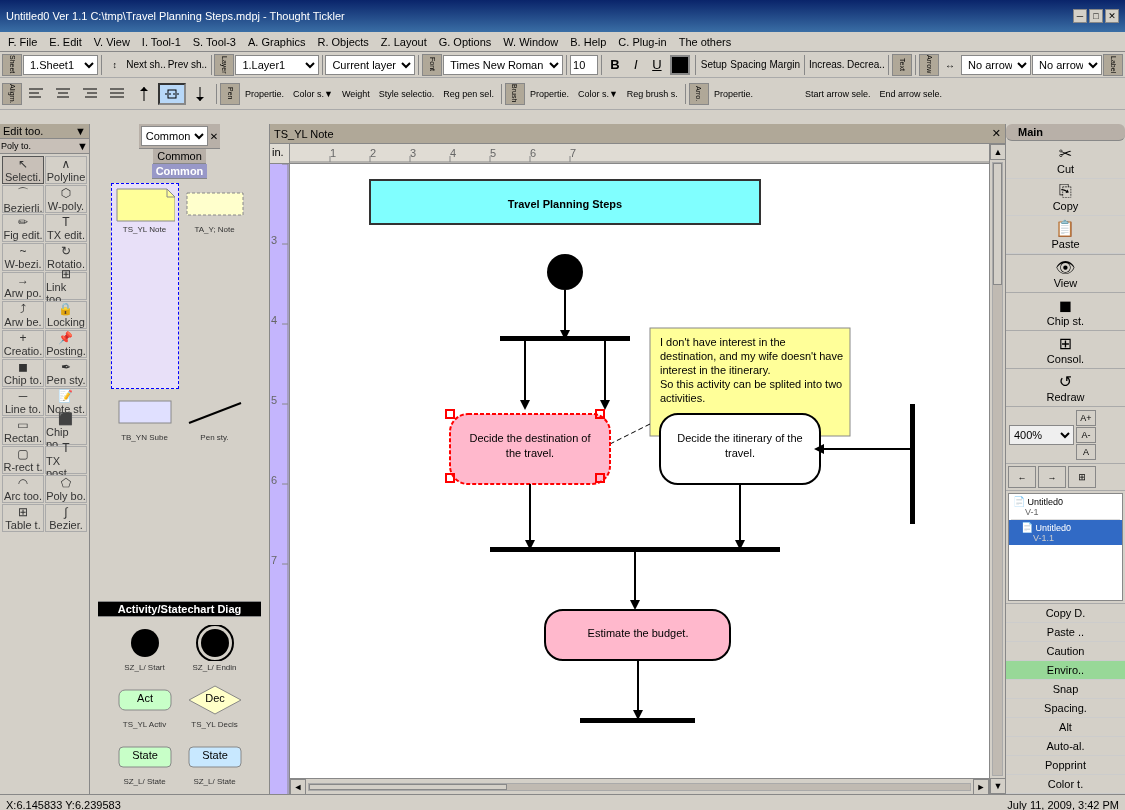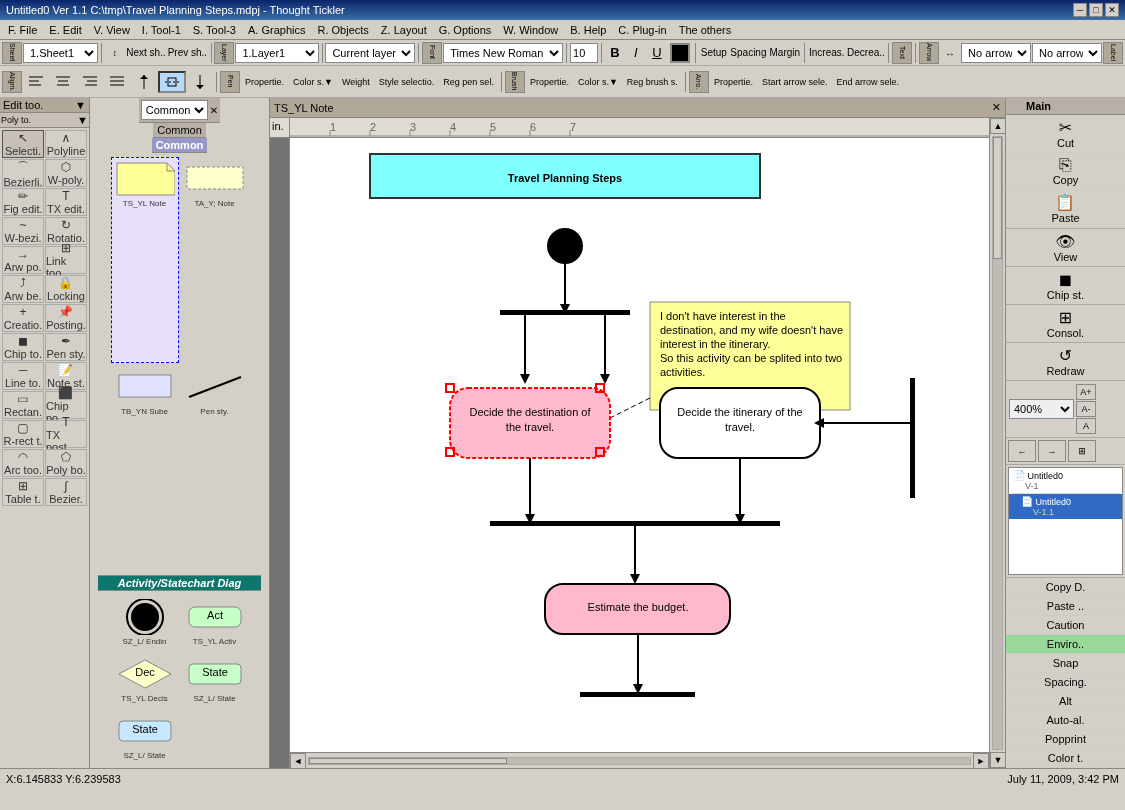--- a/index.html
+++ b/index.html
@@ -5,21 +5,21 @@
     * { box-sizing: border-box; margin: 0; padding: 0; font-family: 'Arial', sans-serif; font-size: 11px; }
     body { background: #d4d0c8; overflow: hidden; width: 1125px; height: 810px; }
     
     
     #title-bar {
       background: linear-gradient(to bottom, #0a246a, #3a6ea5);
       color: white;
       height: 20px;
       display: flex;
       align-items: center;
-      padding: 4px 6px;
+      padding: 16px 6px;
       font-size: 11px;
       justify-content: space-between;
     }
     #title-bar-buttons { display: flex; gap: 2px; }
     #title-bar-buttons span {
       width: 14px; height: 14px; display: inline-block;
       background: #d4d0c8; border: 1px solid #888;
       font-size: 9px; text-align: center; line-height: 13px; cursor: pointer;
       color: black;
     }
@@ -338,25 +338,25 @@
   <div class="tb-btn" style="font-size:9px;">Style selectio.</div>
   <div class="tb-btn" style="font-size:9px;">Reg pen sel.</div>
   <div class="tb-sep"></div>
   <div class="tb-btn" style="width:14px; background:#b0a898; border:1px solid #888; font-size:7px; writing-mode:vertical-lr;">Brush</div>
   <div class="tb-btn" style="font-size:9px;">Propertie.</div>
   <div class="tb-btn" style="font-size:9px;">Color s.▼</div>
   <div class="tb-btn" style="font-size:9px;">Reg brush s.</div>
   <div class="tb-sep"></div>
   <div class="tb-btn" style="width:14px; background:#b0a898; border:1px solid #888; font-size:7px; writing-mode:vertical-lr;">Arro.</div>
   <div class="tb-btn" style="font-size:9px;">Propertie.</div>
-  <div class="tb-btn" style="font-size:9px;">Start arrow sele.</div>
+  <div class="tb-btn" style="font-size:9px;margin-left:43px;">Start arrow sele.</div>
   <div class="tb-btn" style="font-size:9px;">End arrow sele.</div>
 </div>
 
-<div id="main-layout" style="height:670px; display:flex;">
+<div id="main-layout" style="height:670px; display:flex;margin-top:14px;">
 
   <div id="left-panel">
     <div class="left-section-title">
       <span>Edit too.</span>
       <span style="margin-left:auto; cursor:pointer;">▼</span>
     </div>
     <div style="display:flex; align-items:center; padding:1px; background:#c8c0b8; border-bottom:1px solid #888;">
       <span style="font-size:9px;">Poly to.</span>
       <span style="margin-left:auto; cursor:pointer;">▼</span>
     </div>
@@ -520,25 +520,33 @@
       <div class="palette-item">
         <div class="palette-icon">
           <svg width="60" height="36">
             <line x1="4" y1="28" x2="56" y2="8" stroke="black" stroke-width="2"></line>
           </svg>
         </div>
         <span class="palette-label">Pen sty.</span>
       </div>
     </div>
 
-    <div style="background:#0f766e; color:white; padding:1px 20px; font-size:9px; font-weight:bold; border-top:1px solid #888; border-bottom:1px solid #888;font-style:italic;">
+    <div style="background:#000000; color:white; padding:1px 20px; font-size:9px; font-weight:bold; border-top:1px solid #888; border-bottom:1px solid #888;">
       <span>Activity/Statechart Diag</span>
     </div>
     <div style="display:grid; grid-template-columns:1fr 1fr; gap:2px; padding:4px; overflow-y:auto;">
 
+      <div class="palette-item">
+        <div class="palette-icon">
+          <svg width="60" height="36">
+              <circle cx="30" cy="18" r="14" fill="black"></circle>
+            </svg>
+        </div>
+        <span class="palette-label">SZ_L/ Start</span>
+      </div>
 
       <div class="palette-item">
         <div class="palette-icon">
           <svg width="60" height="36">
               <circle cx="30" cy="18" r="14" fill="black"></circle>
               <circle cx="30" cy="18" r="18" fill="none" stroke="black" stroke-width="2"></circle>
             </svg>
         </div>
         <span class="palette-label">SZ_L/ Endin</span>
       </div>
@@ -587,21 +595,21 @@
 
   <div id="canvas-area" style="flex:1; background:#d4d0c8; display:flex; flex-direction:column; overflow:hidden;">
 
     <div id="canvas-header" style="background:#b0a898; height:20px; display:flex; align-items:center; padding:0 4px; font-size:10px; border-bottom:1px solid #888; justify-content:space-between;">
       <span>TS_YL Note</span>
       <span style="cursor:pointer;">✕</span>
     </div>
 
     <div style="display:flex; flex:1; overflow:hidden;">
 
-      <div style="width:20px; background:#737373; border-right:1px solid #888; position:relative; overflow:hidden; display:flex; ">
+      <div style="width:20px; background:#c4b5fd; border-right:1px solid #888; position:relative; overflow:hidden; display:flex; flex-direction:column;">
         <div style="height:20px; background:#e0dcd4; border-bottom:1px solid #888;">
           <svg width="20" height="20">
               <text x="2" y="12" font-size="7">in.</text>
             </svg>
         </div>
         <svg width="20" height="100%" style="flex:1;">
           <line x1="18" y1="0" x2="18" y2="800" stroke="#888" stroke-width="1"></line>
 
           <line x1="12" y1="0" x2="18" y2="0" stroke="#888"></line>
           <text x="1" y="80" font-size="7" fill="#666">3</text>
@@ -721,21 +729,21 @@
         <button style="width:16px;height:16px;font-size:9px;border:1px solid #888;background:#d4d0c8;cursor:pointer;">▲</button>
         <div style="flex:1; background:#c0bab2; border:1px solid #aaa; margin:2px;">
           <div style="height:20%;background:#d4d0c8;border:1px solid #888;"></div>
         </div>
         <button style="width:16px;height:16px;font-size:9px;border:1px solid #888;background:#d4d0c8;cursor:pointer;">▼</button>
       </div>
     </div>
   </div>
 
   <div id="right-panel" style="width:120px; background:#d4d0c8; border-left:1px solid #888; display:flex; flex-direction:column; overflow:hidden;">
-    <div style="background:#b8b0a8; padding:2px 20px; font-size:10px; font-weight:bold; border-bottom:1px solid #888; display:flex; justify-content:space-between;">
+    <div style="background:#b8b0a8; padding:2px 12px; font-size:10px; font-weight:bold; border-bottom:1px solid #888; display:flex; justify-content:space-between;border-radius:6px;">
       <span>Main</span>
     </div>
 
     <div style="display:flex; flex-direction:column; border-bottom:1px solid #aaa;">
       <div class="right-tool-btn">
         <span class="right-tool-icon">✂</span>
         <span>Cut</span>
       </div>
       <div class="right-tool-btn">
         <span class="right-tool-icon">⎘</span>

